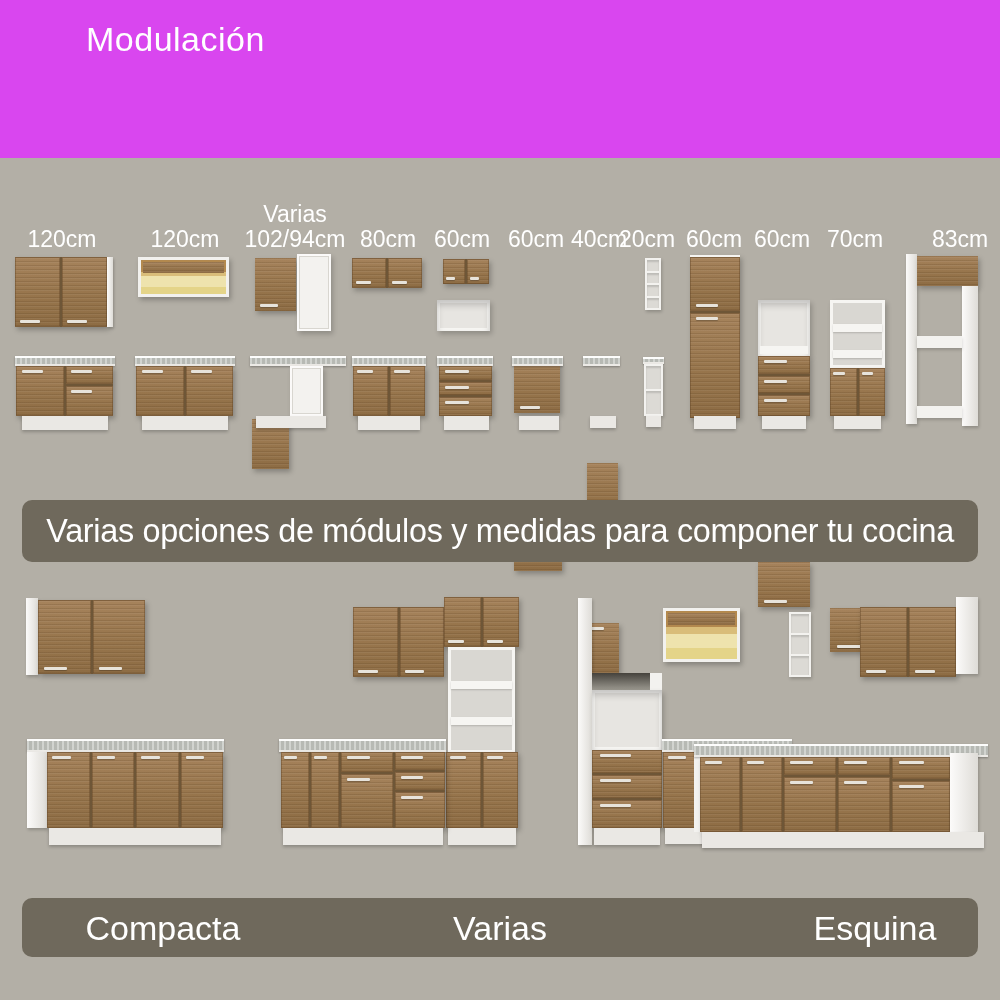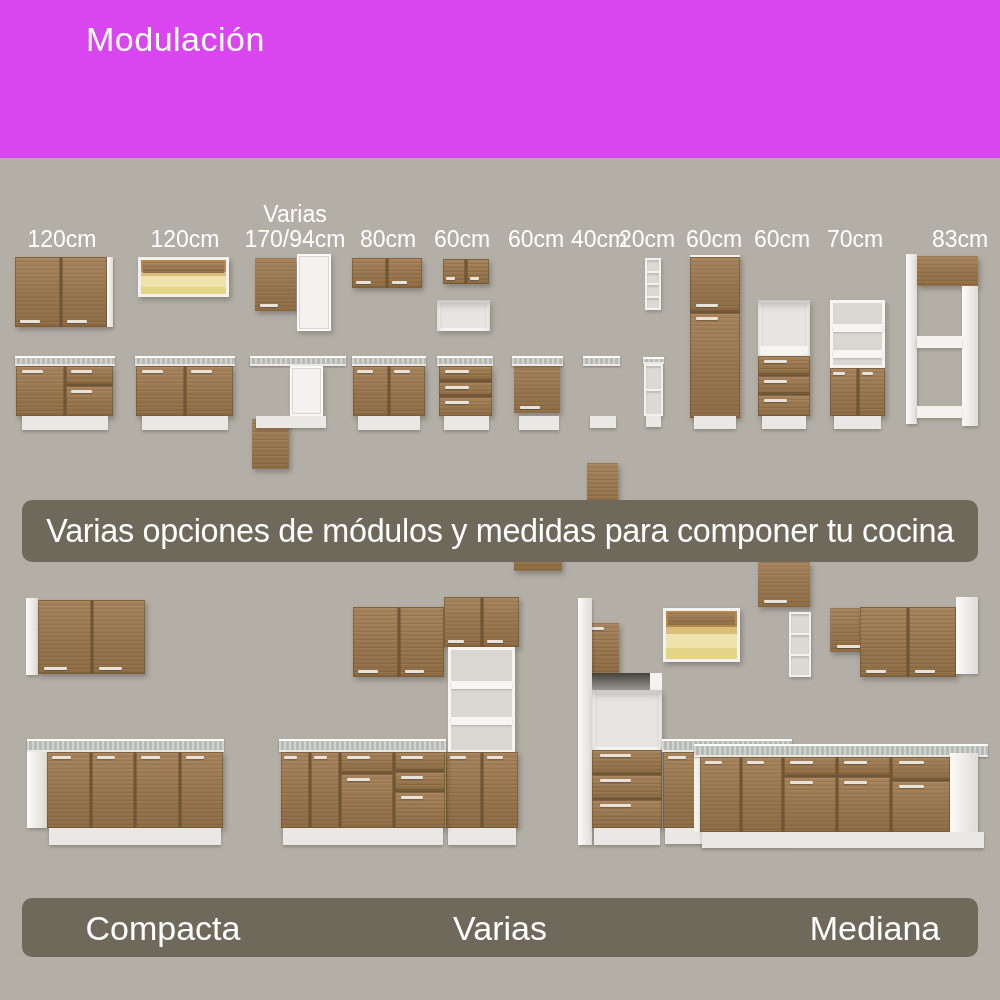--- a/index.html
+++ b/index.html
@@ -52,21 +52,21 @@
 
 <div id="canvas">
 
   <div class="abs hdr">
     <div class="abs kicker">Modulación</div>
   </div>
 
   <div class="abs mlab" style="left:62px">120cm</div>
   <div class="abs mlab" style="left:185px">120cm</div>
   <div class="abs mlab2" style="left:295px">Varias</div>
-  <div class="abs mlab" style="left:295px">170/94cm</div>
+  <div class="abs mlab" style="left:295px">102/94cm</div>
   <div class="abs mlab" style="left:388px">80cm</div>
   <div class="abs mlab" style="left:462px">60cm</div>
   <div class="abs mlab" style="left:536px">60cm</div>
   <div class="abs mlab" style="left:599px">40cm</div>
   <div class="abs mlab" style="left:647px">20cm</div>
   <div class="abs mlab" style="left:714px">60cm</div>
   <div class="abs mlab" style="left:782px">60cm</div>
   <div class="abs mlab" style="left:855px">70cm</div>
   <div class="abs mlab" style="left:960px">83cm</div>
 
@@ -289,16 +289,16 @@
       <div class="drawer hT" style="flex:0 0 22px"></div>
       <div class="drawer hT" style="flex:1"></div>
     </div>
   </div>
   <div class="abs sp" style="left:950px;top:753px;width:28px;height:80px"></div>
   <div class="abs plinth" style="left:702px;top:832px;width:282px;height:16px"></div>
 
   <div class="abs band band-foot">
     <span class="kname" style="left:141px">Compacta</span>
     <span class="kname" style="left:478px">Varias</span>
-    <span class="kname" style="left:853px">Mediana</span>
+    <span class="kname" style="left:853px">Esquina</span>
   </div>
 
 </div>
 
 </body></html>

